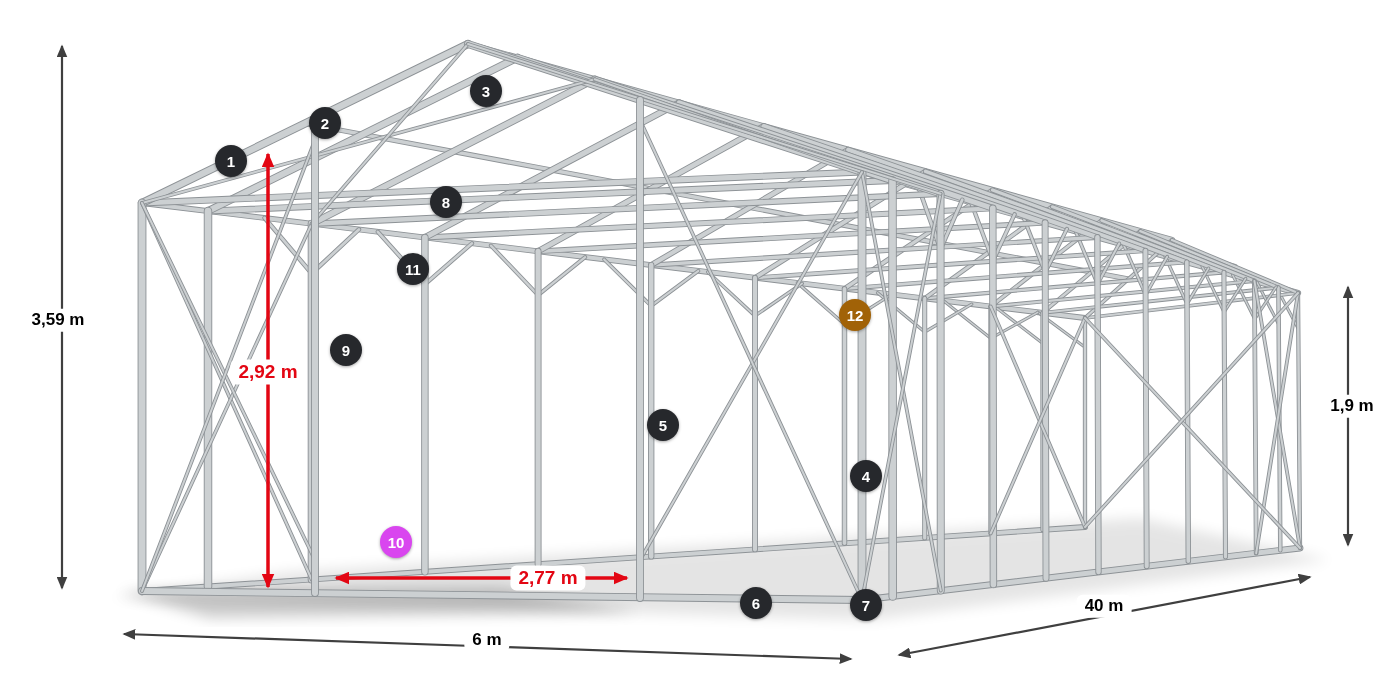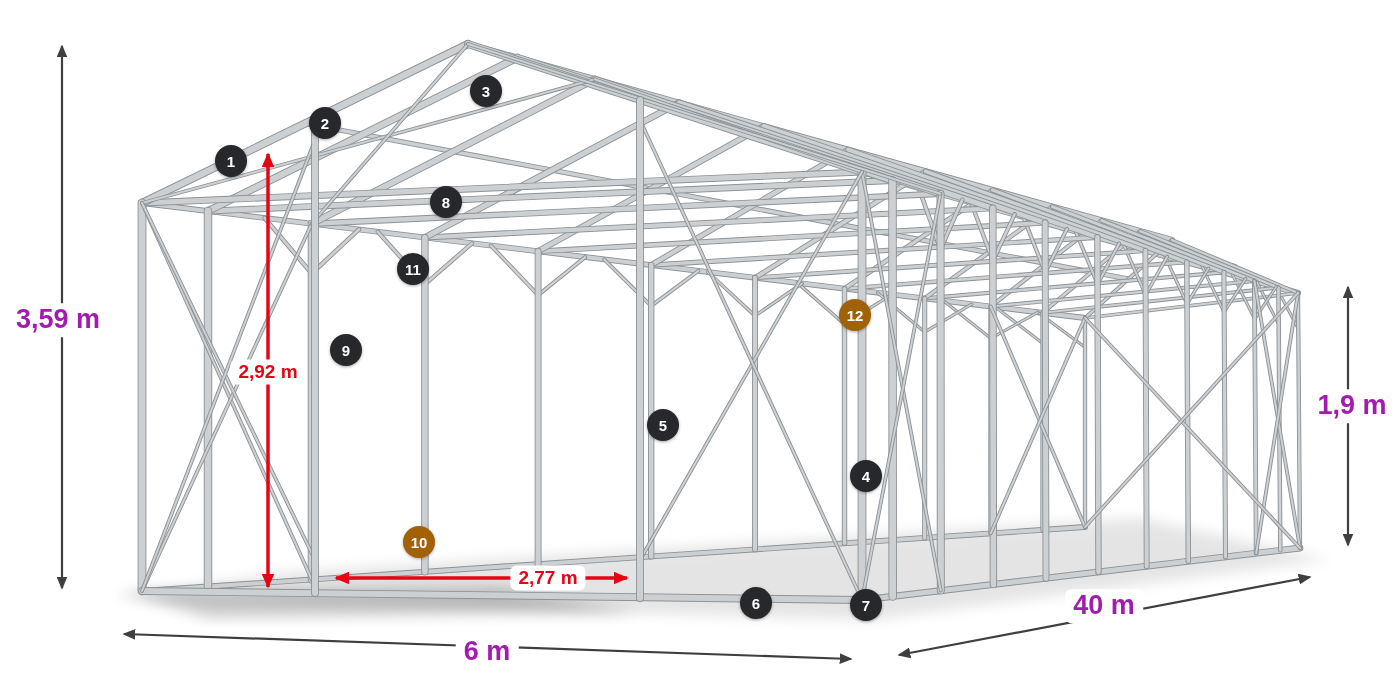--- a/index.html
+++ b/index.html
@@ -10,21 +10,21 @@
   svg.layer{position:absolute;left:0;top:0;}
   #badges{position:absolute;left:0;top:0;width:100%;height:100%;pointer-events:none;}
   .badge{
     position:absolute;width:32px;height:32px;border-radius:50%;
     color:#fff;display:flex;align-items:center;justify-content:center;
     font-weight:700;font-size:15px;transform:translate(-50%,-50%);
     box-shadow:0 1px 3px rgba(0,0,0,.35);pointer-events:auto;cursor:pointer;
   }
   .dim-label{
     position:absolute;transform:translate(-50%,-50%);
-    font-weight:700;font-size:27px;color:#a21caf;background:#ffffff;
+    font-weight:700;font-size:17px;color:#000000;background:#ffffff;
     padding:2px 8px;border-radius:6px;white-space:nowrap;line-height:1.1;
   }
   .dim-label.red{color:#e30613;font-size:19px;}
 </style>
 </head>
 <body>
 
 <div class="stage">
 
   <svg id="frame-svg" class="layer" width="1400" height="700" viewBox="0 0 1400 700">
@@ -305,24 +305,24 @@
   <div id="badges">
       <div class="badge" style="left: 231px; top: 161px; background: rgb(38, 40, 44); color: rgb(255, 255, 255);">1</div>
       <div class="badge" style="left: 325px; top: 123px; background: rgb(38, 40, 44); color: rgb(255, 255, 255);">2</div>
       <div class="badge" style="left: 486px; top: 91px; background: rgb(38, 40, 44); color: rgb(255, 255, 255);">3</div>
       <div class="badge" style="left: 866px; top: 476px; background: rgb(38, 40, 44); color: rgb(255, 255, 255);">4</div>
       <div class="badge" style="left: 663px; top: 425px; background: rgb(38, 40, 44); color: rgb(255, 255, 255);">5</div>
       <div class="badge" style="left: 756px; top: 603px; background: rgb(38, 40, 44); color: rgb(255, 255, 255);">6</div>
       <div class="badge" style="left: 866px; top: 605px; background: rgb(38, 40, 44); color: rgb(255, 255, 255);">7</div>
       <div class="badge" style="left: 446px; top: 202px; background: rgb(38, 40, 44); color: rgb(255, 255, 255);">8</div>
       <div class="badge" style="left: 346px; top: 350px; background: rgb(38, 40, 44); color: rgb(255, 255, 255);">9</div>
-      <div class="badge" style="left: 419px; top: 542px; background: #a16207; color: rgb(255, 255, 255);">10</div>
+      <div class="badge" style="left: 396px; top: 542px; background: #d946ef; color: rgb(255, 255, 255);">10</div>
       <div class="badge" style="left: 413px; top: 269px; background: rgb(38, 40, 44); color: rgb(255, 255, 255);">11</div>
       <div class="badge" style="left: 855px; top: 315px; background: #a16207; color: rgb(255, 255, 255);">12</div>
     </div>
 
   <div class="dim-label" style="left:58px;top:320px;">3,59 m</div>
   <div class="dim-label red" style="left:268px;top:372px;text-align:right;">2,92 m</div>
   <div class="dim-label" style="left:1352px;top:406px;">1,9 m</div>
   <div class="dim-label red" style="left:506px;top:578px;margin-left:42px;">2,77 m</div>
-  <div class="dim-label" style="left:487px;top:640px;margin-top:12px;">6 m</div>
+  <div class="dim-label" style="left:487px;top:640px;">6 m</div>
   <div class="dim-label" style="left:1104px;top:606px;">40 m</div>
 </div>
 
 </body></html>

